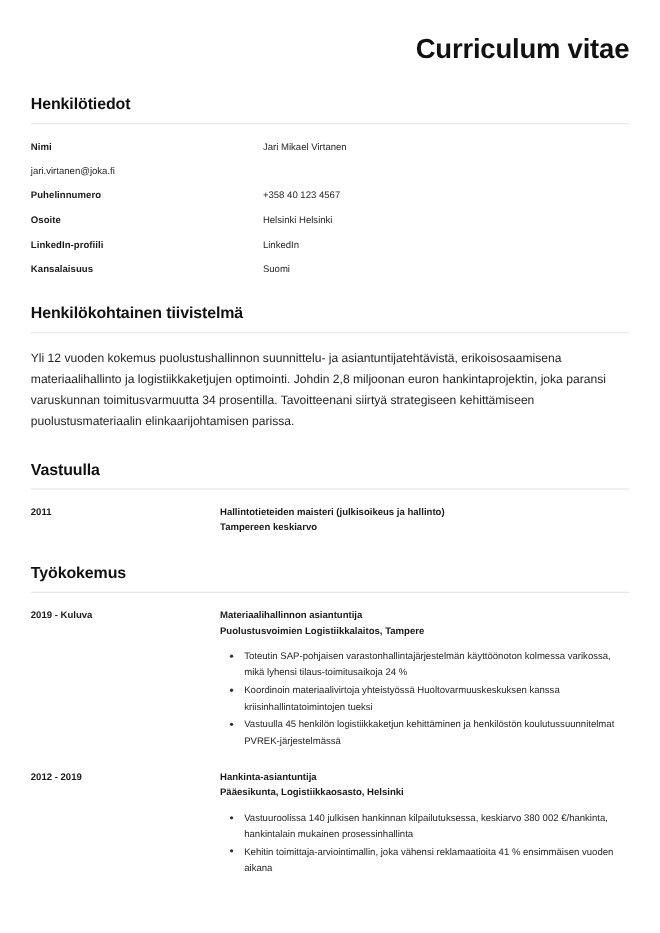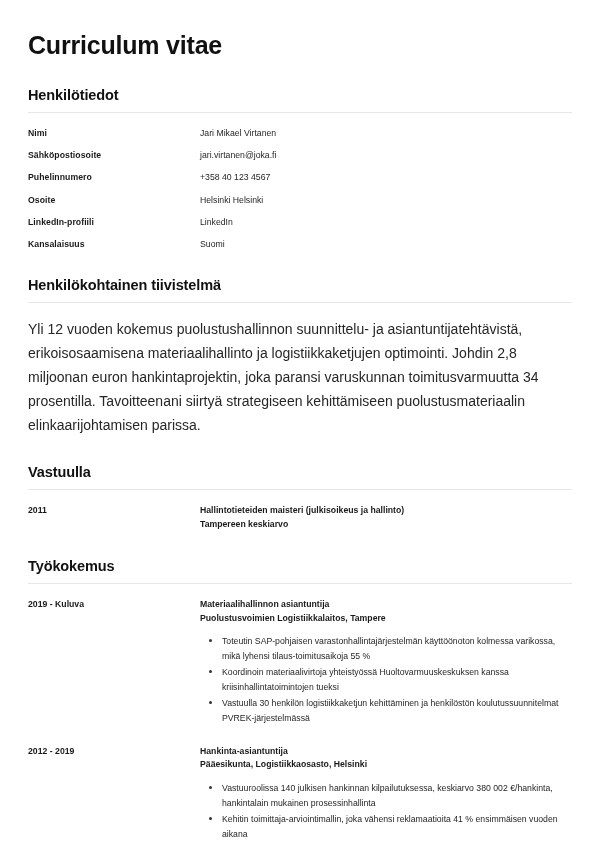--- a/index.html
+++ b/index.html
@@ -17,21 +17,21 @@
   }
   .page {
     width: 600px;
     height: 848px;
     box-sizing: border-box;
     padding: 0 28px;
     background: #ffffff;
     position: relative;
   }
   .doc-title {
-    text-align: left;
+    text-align: right;
     font-size: 25px;
     font-weight: bold;
     letter-spacing: -0.2px;
     color: #111111;
     margin: 0;
     padding-top: 30px;
     line-height: 1.25;
   }
   .section {
     margin-top: 26px;
@@ -54,40 +54,41 @@
     margin: 0 0 14px 0;
   }
   
   .details {
     display: block;
   }
   .detail-row {
     display: flex;
     align-items: flex-start;
     margin-bottom: 10px;
+    gap: 39px;
   }
   .detail-label {
     width: 172px;
     flex: 0 0 172px;
     font-size: 8.7px;
     font-weight: bold;
     color: #1a1a1a;
     line-height: 1.4;
     letter-spacing: 0.05px;
   }
   .detail-value {
     font-size: 8.7px;
     font-weight: normal;
     color: #262626;
     line-height: 1.4;
     text-align: right;
   }
   
   .summary-text {
-    font-size: 14px;
+    font-size: 11px;
     line-height: 1.72;
     color: #262626;
     margin: 0;
     text-align: left;
     max-width: 544px;
   }
   
   .entry {
     display: flex;
     align-items: flex-start;
@@ -156,21 +157,20 @@
     <div class="section-heading">Henkilötiedot</div>
     <div class="section-rule"></div>
     <div class="details">
 
       <div class="detail-row">
         <div class="detail-label">Nimi</div>
         <div class="detail-value">Jari Mikael Virtanen</div>
       </div>
 
       <div class="detail-row">
-        <div class="detail-label">Sähköpostiosoite</div>
         <div class="detail-value">jari.virtanen@joka.fi</div>
       </div>
 
       <div class="detail-row">
         <div class="detail-label">Puhelinnumero</div>
         <div class="detail-value">+358 40 123 4567</div>
       </div>
 
       <div class="detail-row">
         <div class="detail-label">Osoite</div>
@@ -214,29 +214,29 @@
     <div class="section-rule"></div>
 
     <div class="entry">
       <div class="entry-date">2019 - Kuluva</div>
       <div class="entry-body">
         <div class="entry-title">Materiaalihallinnon asiantuntija</div>
         <div class="entry-org">Puolustusvoimien Logistiikkalaitos, Tampere</div>
         <ul class="bullets">
           <li class="bullet">
             <span class="dot"></span>
-            <span>Toteutin SAP-pohjaisen varastonhallintajärjestelmän käyttöönoton kolmessa varikossa, mikä lyhensi tilaus-toimitusaikoja 55 %</span>
+            <span>Toteutin SAP-pohjaisen varastonhallintajärjestelmän käyttöönoton kolmessa varikossa, mikä lyhensi tilaus-toimitusaikoja 24 %</span>
           </li>
           <li class="bullet">
             <span class="dot"></span>
             <span>Koordinoin materiaalivirtoja yhteistyössä Huoltovarmuuskeskuksen kanssa kriisinhallintatoimintojen tueksi</span>
           </li>
           <li class="bullet">
             <span class="dot"></span>
-            <span>Vastuulla 30 henkilön logistiikkaketjun kehittäminen ja henkilöstön koulutussuunnitelmat PVREK-järjestelmässä</span>
+            <span>Vastuulla 45 henkilön logistiikkaketjun kehittäminen ja henkilöstön koulutussuunnitelmat PVREK-järjestelmässä</span>
           </li>
         </ul>
       </div>
     </div>
 
     <div class="entry">
       <div class="entry-date">2012 - 2019</div>
       <div class="entry-body">
         <div class="entry-title">Hankinta-asiantuntija</div>
         <div class="entry-org">Pääesikunta, Logistiikkaosasto, Helsinki</div>

